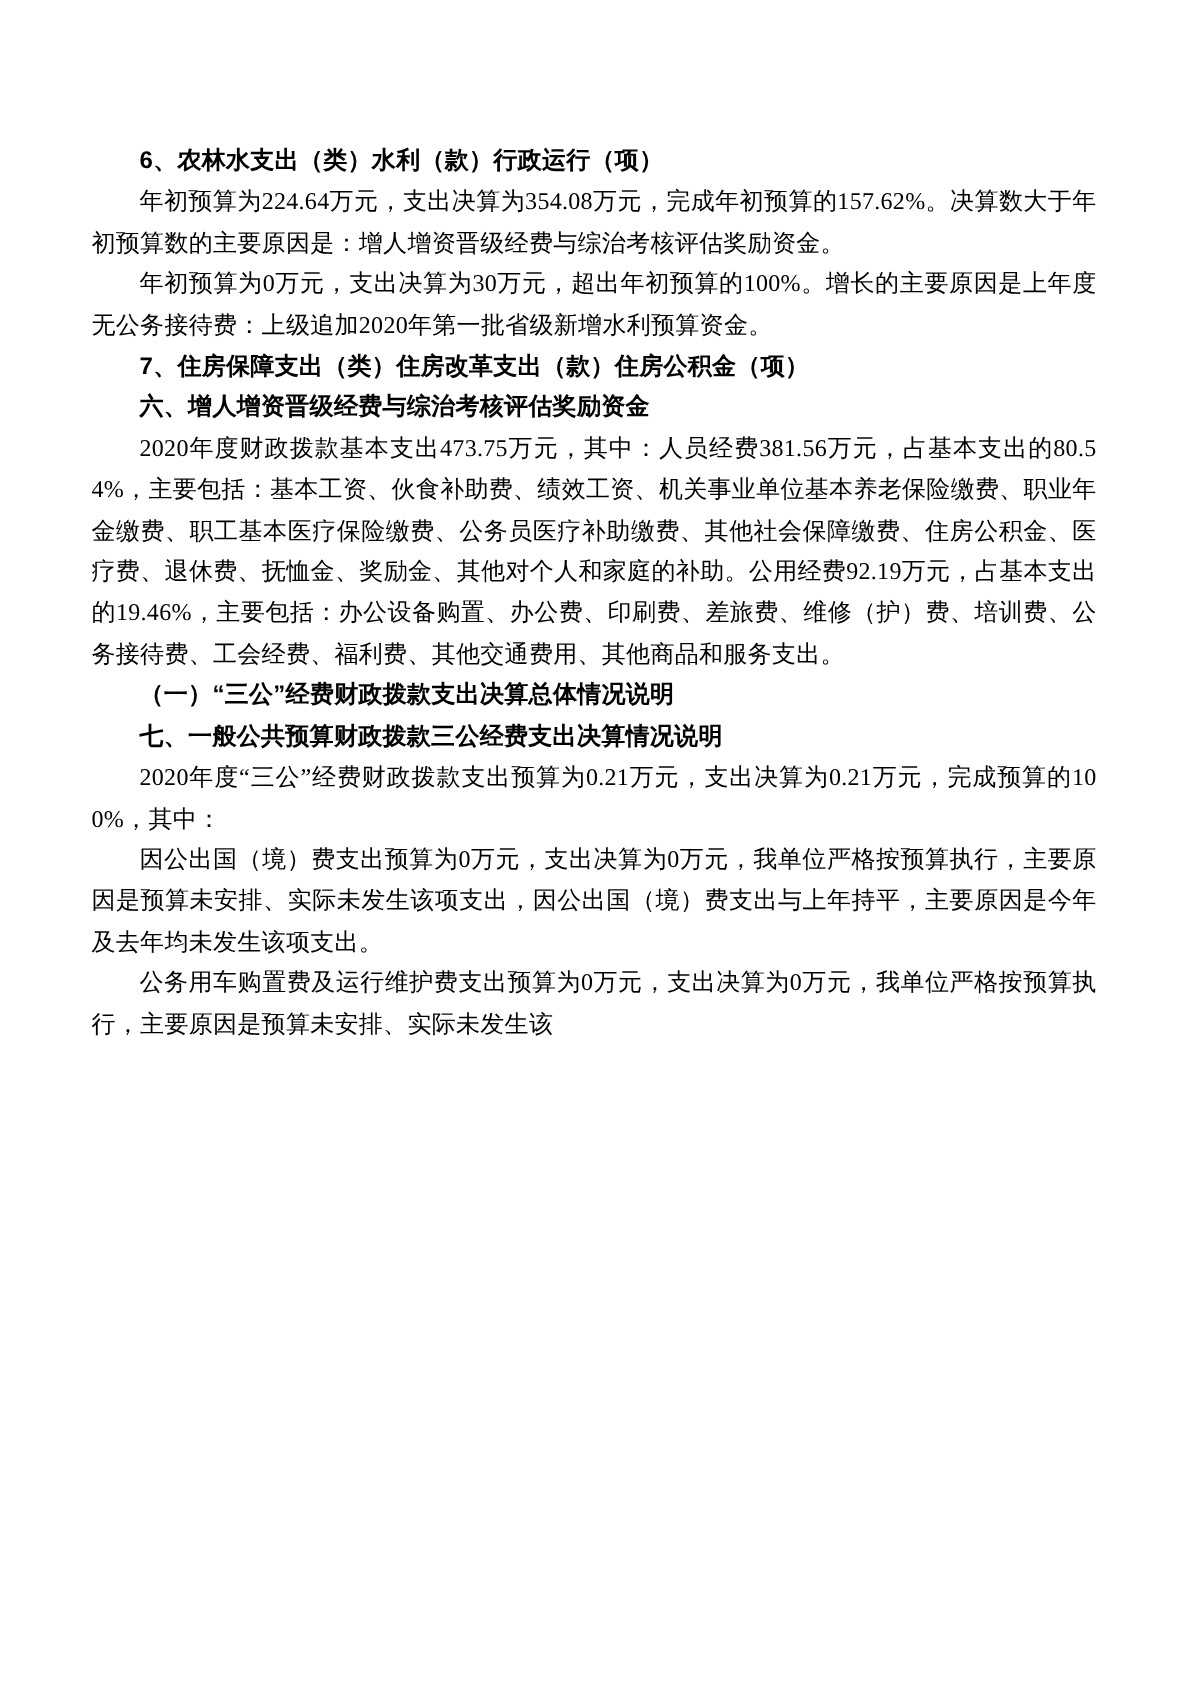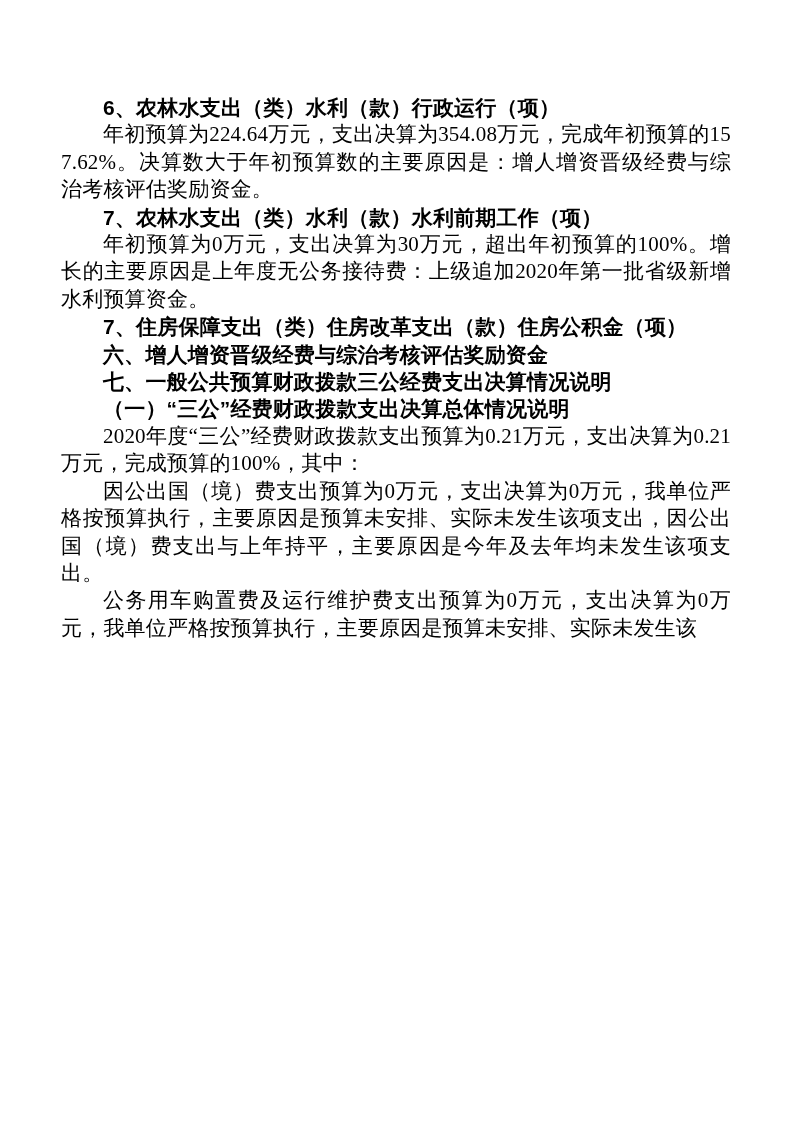--- a/index.html
+++ b/index.html
@@ -15,21 +15,21 @@
     margin: 0;
     background: #ffffff;
     color: #000000;
     padding: 94px 62px 0 61px;
     overflow: hidden;
   }
   .block {
     margin: 0;
     padding: 0;
     text-indent: 2em;
-    font-size: 21px;
+    font-size: 16px;
     line-height: 27.4px;
     text-align: justify;
     text-justify: inter-ideograph;
     letter-spacing: 0.2px;
     word-break: break-all;
   }
   .heading {
     font-family: "Liberation Sans", "DejaVu Sans", sans-serif;
     font-weight: 700;
   }
@@ -37,22 +37,22 @@
     font-family: "Liberation Serif", "DejaVu Serif", serif;
     font-weight: 400;
   }
 </style>
 </head>
 <body>
 
 <div class="page">
   <p class="block heading">6、农林水支出（类）水利（款）行政运行（项）</p>
   <p class="block para">年初预算为224.64万元，支出决算为354.08万元，完成年初预算的157.62%。决算数大于年初预算数的主要原因是：增人增资晋级经费与综治考核评估奖励资金。</p>
-  <p class="block heading">7、农林水支出（类）水利（款）水利前期工作（项）</p>
   <p class="block para">年初预算为0万元，支出决算为30万元，超出年初预算的100%。增长的主要原因是上年度无公务接待费：上级追加2020年第一批省级新增水利预算资金。</p>
   <p class="block heading">7、住房保障支出（类）住房改革支出（款）住房公积金（项）</p>
   <p class="block heading">六、增人增资晋级经费与综治考核评估奖励资金</p>
+  <p class="block para">2020年度财政拨款基本支出473.75万元，其中：人员经费381.56万元，占基本支出的80.54%，主要包括：基本工资、伙食补助费、绩效工资、机关事业单位基本养老保险缴费、职业年金缴费、职工基本医疗保险缴费、公务员医疗补助缴费、其他社会保障缴费、住房公积金、医疗费、退休费、抚恤金、奖励金、其他对个人和家庭的补助。公用经费92.19万元，占基本支出的19.46%，主要包括：办公设备购置、办公费、印刷费、差旅费、维修（护）费、培训费、公务接待费、工会经费、福利费、其他交通费用、其他商品和服务支出。</p>
+  <p class="block heading">（一）“三公”经费财政拨款支出决算总体情况说明</p>
   <p class="block heading">七、一般公共预算财政拨款三公经费支出决算情况说明</p>
-  <p class="block heading">（一）“三公”经费财政拨款支出决算总体情况说明</p>
   <p class="block para">2020年度“三公”经费财政拨款支出预算为0.21万元，支出决算为0.21万元，完成预算的100%，其中：</p>
   <p class="block para">因公出国（境）费支出预算为0万元，支出决算为0万元，我单位严格按预算执行，主要原因是预算未安排、实际未发生该项支出，因公出国（境）费支出与上年持平，主要原因是今年及去年均未发生该项支出。</p>
   <p class="block para">公务用车购置费及运行维护费支出预算为0万元，支出决算为0万元，我单位严格按预算执行，主要原因是预算未安排、实际未发生该</p>
 </div>
 
 </body></html>

